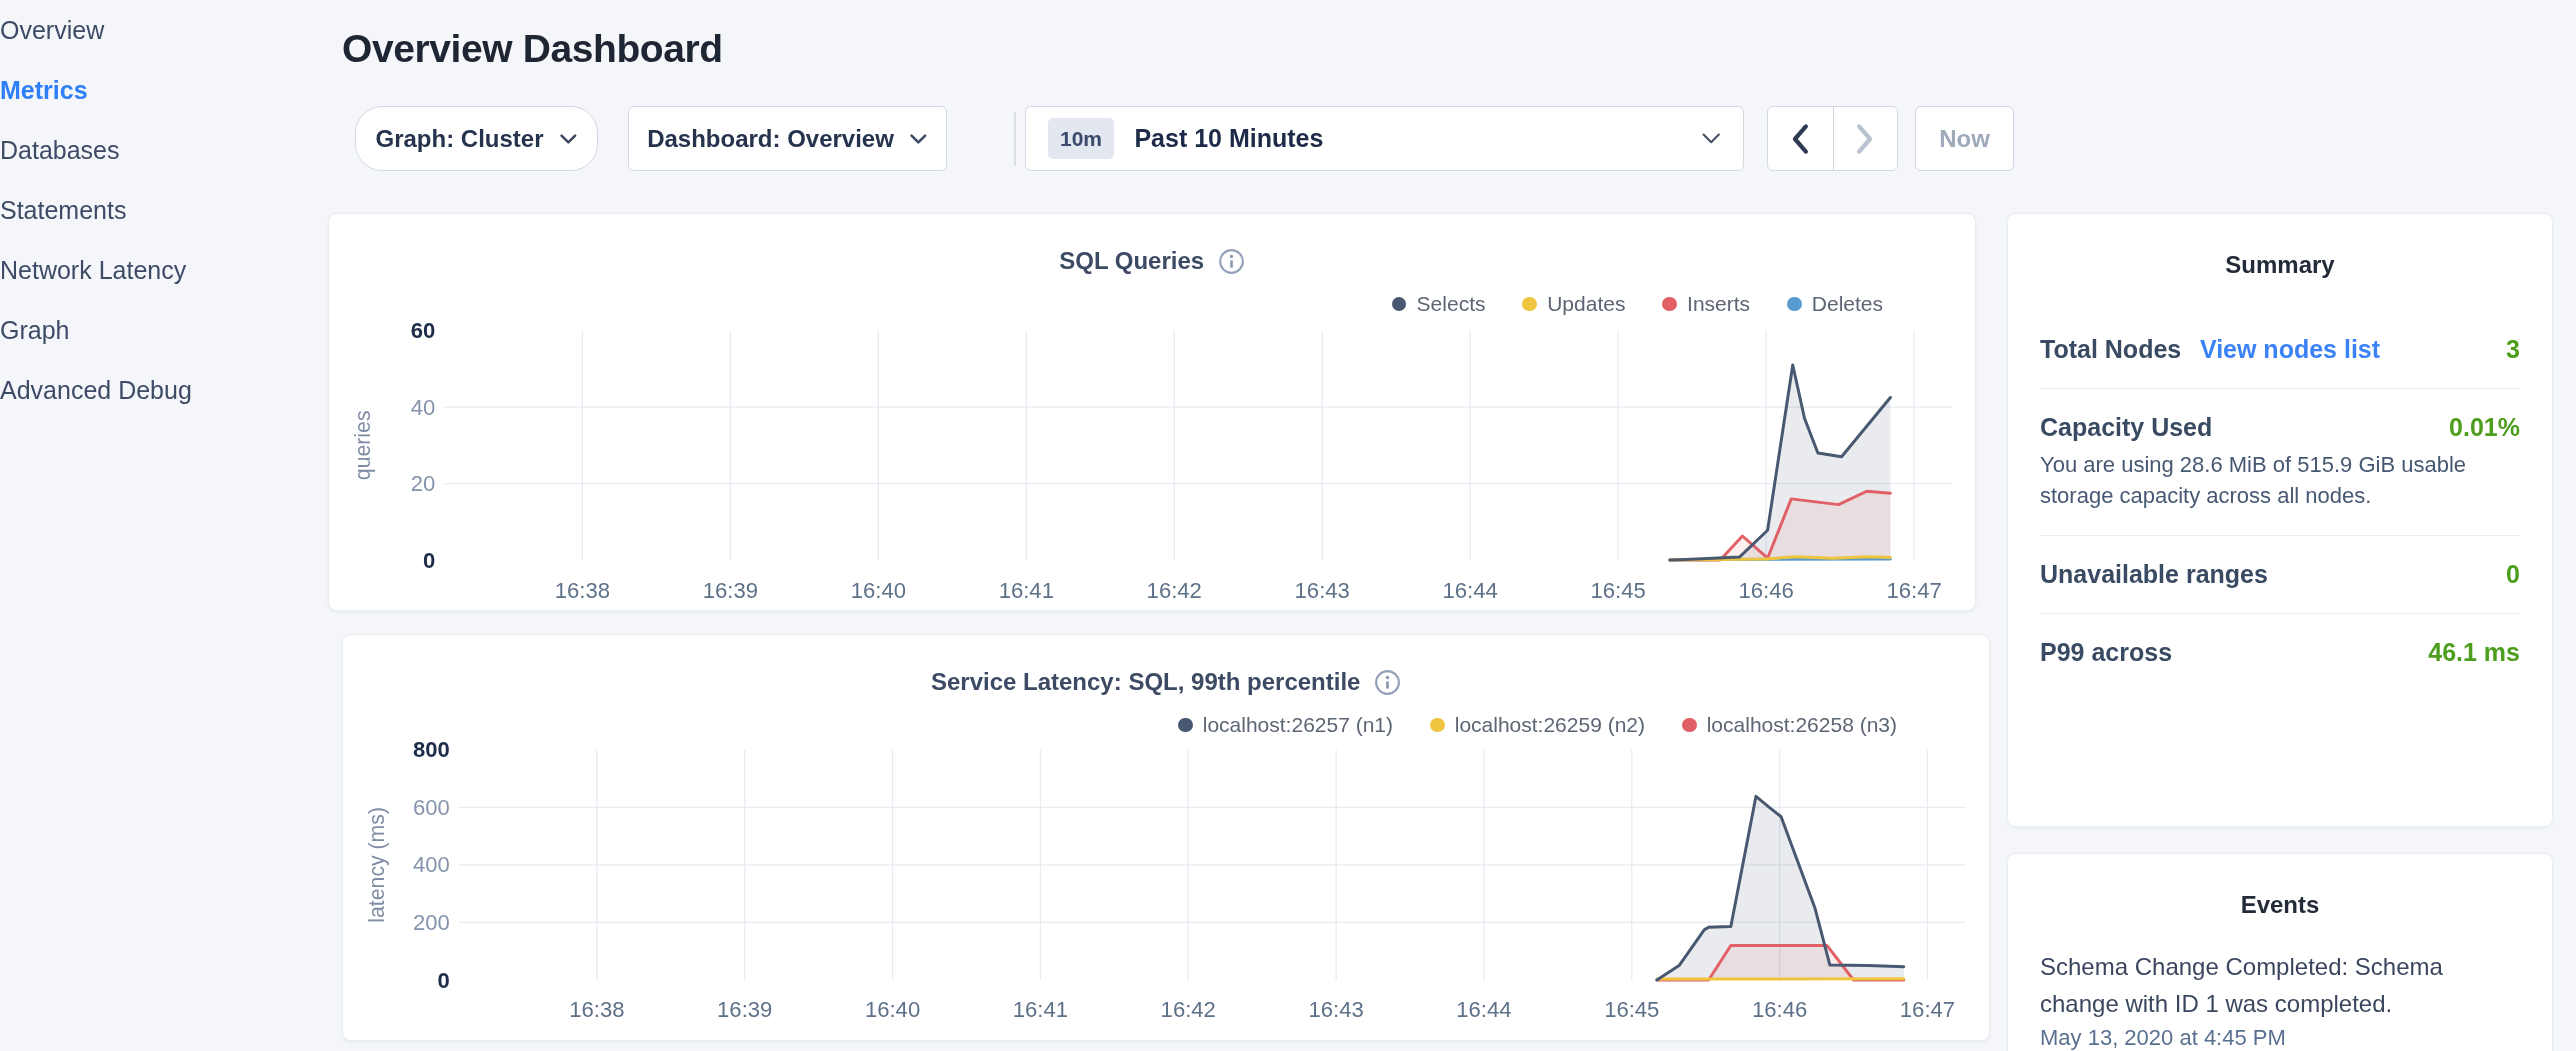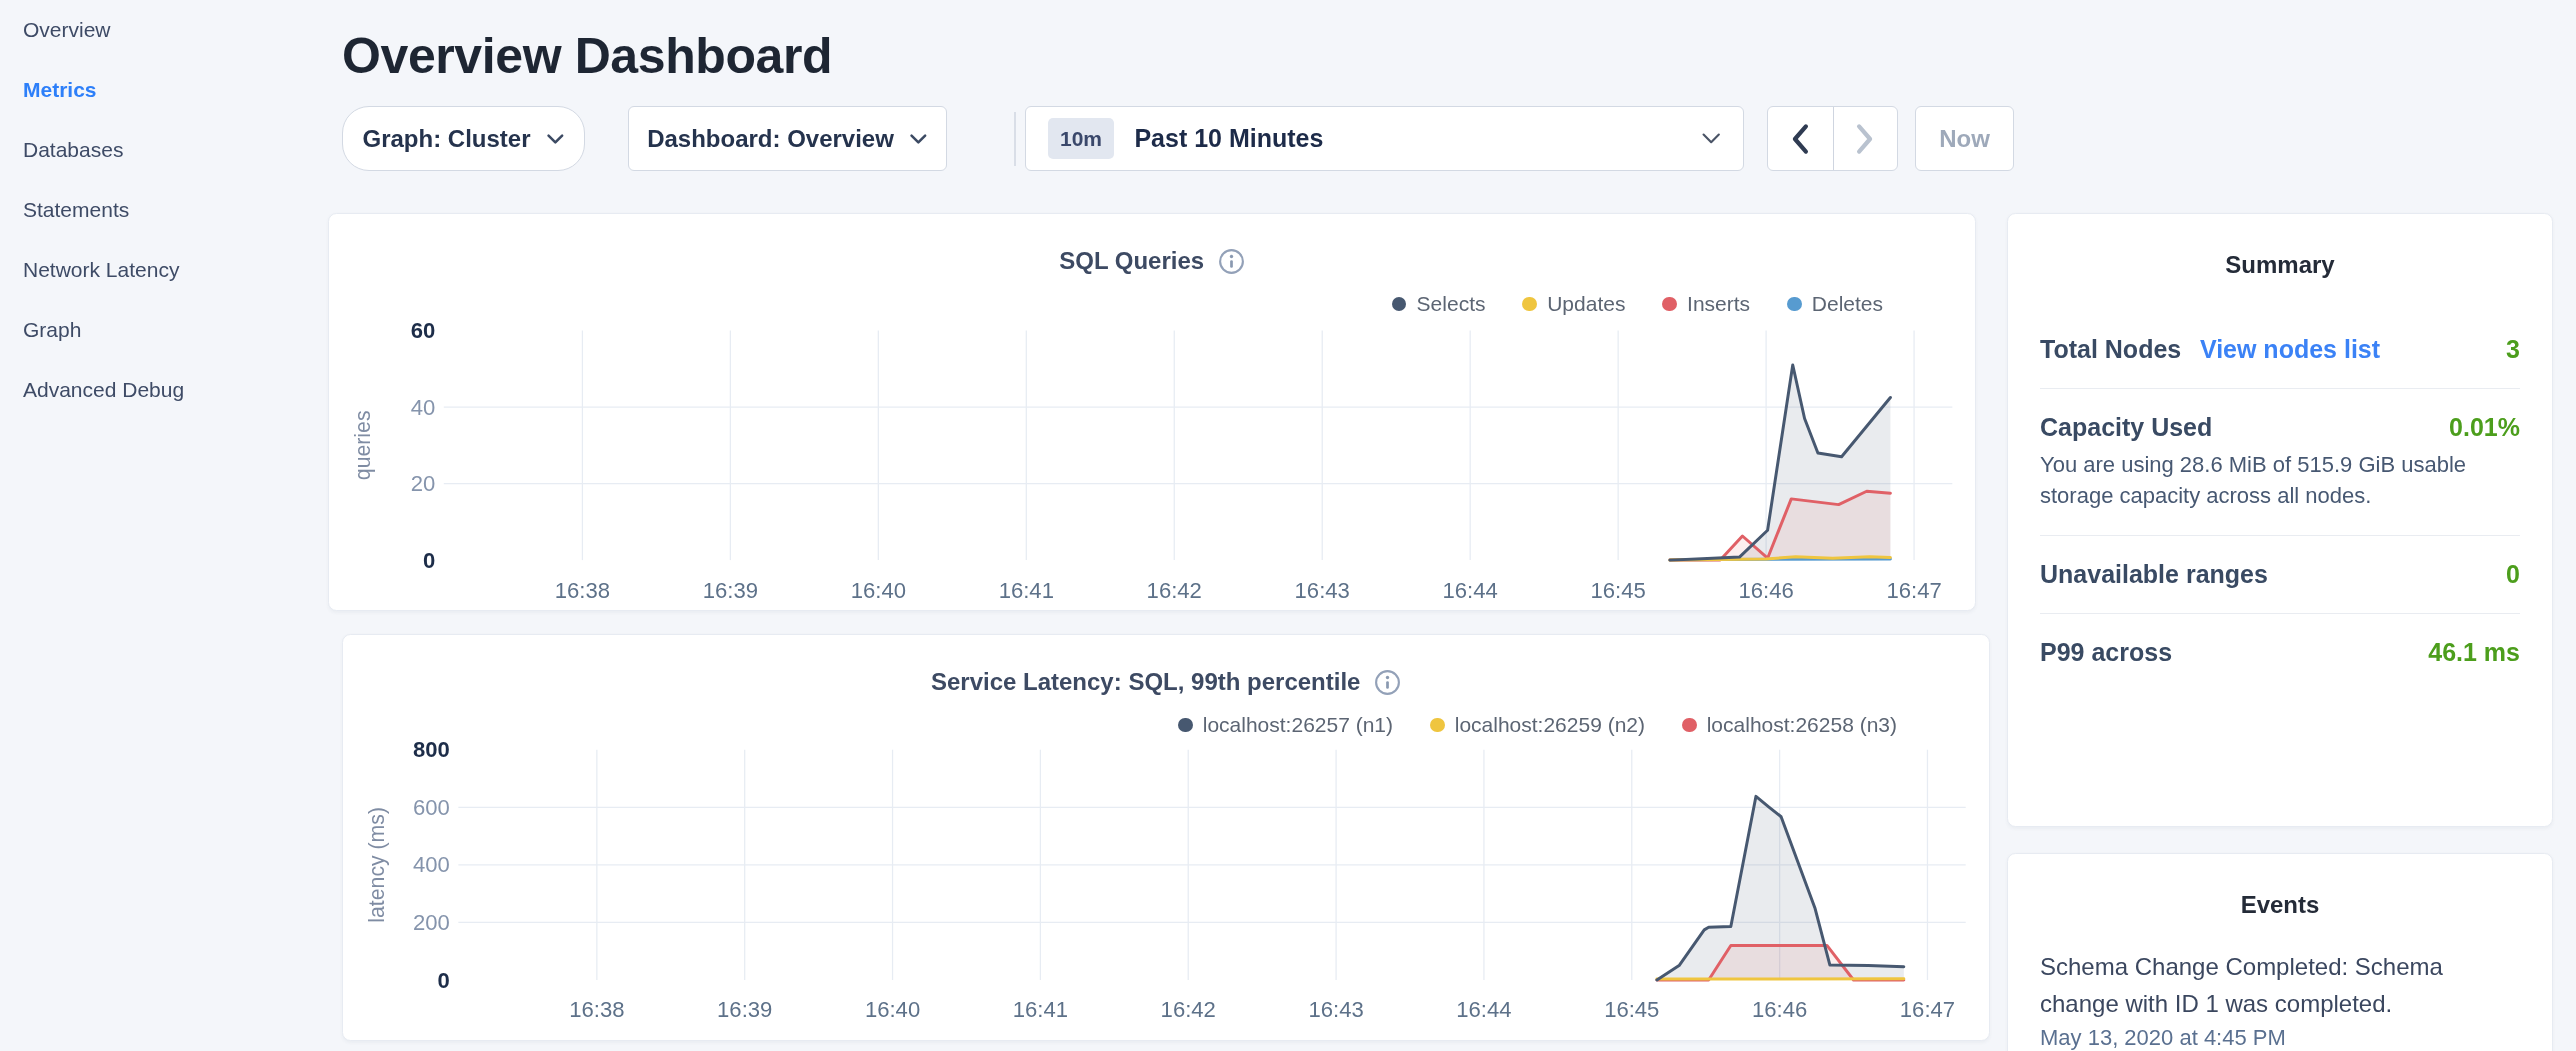--- a/index.html
+++ b/index.html
@@ -1,26 +1,26 @@
 <!DOCTYPE html>
 <html style="font-size:13.6px"><head>
 <meta charset="utf-8">
 <style>
   html,body{margin:0;padding:0;width:2576px;height:1051px;overflow:hidden;
     background:#f4f6fa;font-family:"Liberation Sans",sans-serif;-webkit-font-smoothing:antialiased;}
   .page{position:relative;width:2576px;height:1051px;}
 
   
   .sidebar{position:absolute;left:0;top:0;width:342px;height:100%;padding-top:0;}
-  .nav-item{height:60px;line-height:60px;padding-left:23px;font-size:21px;font-weight:500;
+  .nav-item{height:60px;line-height:60px;font-size:25px;font-weight:500;
     color:#3e4b66;cursor:pointer;white-space:nowrap;}
   .nav-item.active{color:#2d7ff9;font-weight:700;}
 
   
-  .page-title{position:absolute;left:342px;top:27px;font-size:50px;font-weight:600;color:#1e2633;letter-spacing:-0.4px;}
+  .page-title{position:absolute;left:342px;top:27px;font-size:39px;font-weight:600;color:#1e2633;letter-spacing:-0.4px;}
 
   
   .ctl{position:absolute;top:106px;height:65px;background:#fff;border:0.9px solid #d3d9e3;border-radius:6px;
     display:flex;align-items:center;justify-content:center;box-sizing:border-box;cursor:pointer;}
   .dd-label{font-size:24px;font-weight:600;color:#25334d;}
   .dd-chevron{margin-left:15.3px;display:flex;align-items:center;}
   .toolbar-divider{position:absolute;left:1014px;top:112px;width:1.7px;height:54px;background:#d9dee7;}
   .time-selector{left:1025px;width:719px;justify-content:flex-start;padding:0 22px;}
   .time-badge{background:#e2e7f0;color:#3a486b;font-size:21px;font-weight:700;border-radius:5.1px;
     padding:8.5px 12px;margin-right:20.4px;}
@@ -75,21 +75,21 @@
     <div class="nav-item active">Metrics</div>
     <div class="nav-item">Databases</div>
     <div class="nav-item">Statements</div>
     <div class="nav-item">Network Latency</div>
     <div class="nav-item">Graph</div>
     <div class="nav-item">Advanced Debug</div>
   </div>
 
   <div class="page-title">Overview Dashboard</div>
 
-  <div class="ctl" style="left:342px;width:243px;border-radius:27px;">
+  <div class="ctl" style="left:355px;width:243px;border-radius:27px;">
     <span class="dd-label">Graph: Cluster</span>
     <span class="dd-chevron">
       <svg width="18.7" height="12" viewBox="0 0 22 14">
           <path d="M3 3 L11 11 L19 3" stroke="#3c4a63" stroke-width="3" fill="none" stroke-linecap="round" stroke-linejoin="round"></path>
         </svg>
     </span>
   </div>
 
   <div class="ctl" style="left:628px;width:319px;">
     <span class="dd-label">Dashboard: Overview</span>

